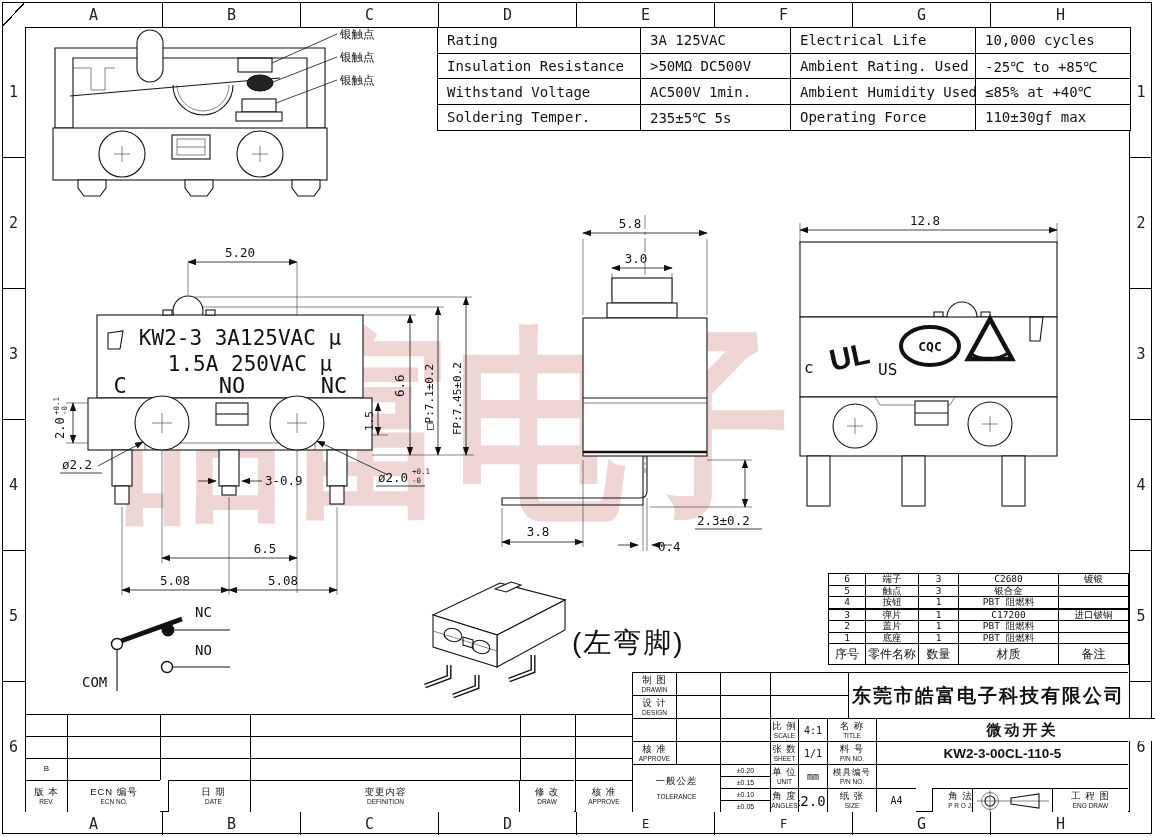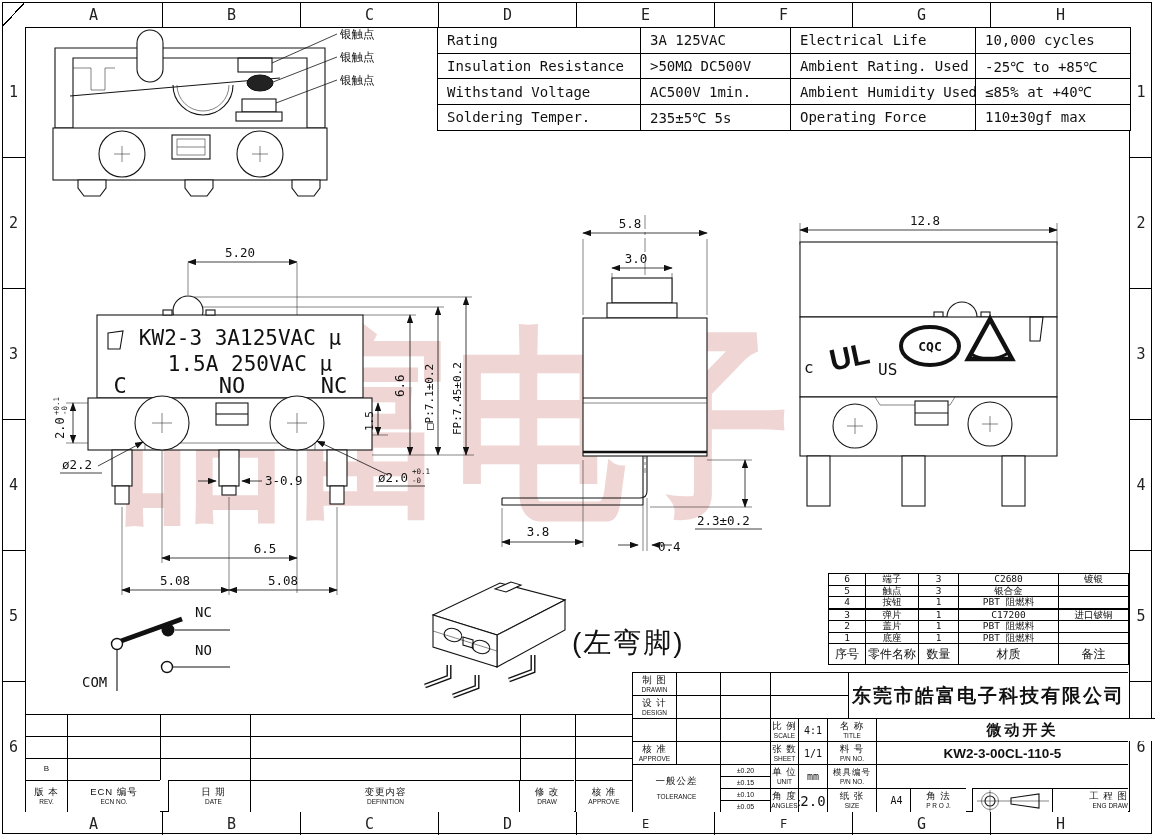--- a/index.html
+++ b/index.html
@@ -528,34 +528,34 @@
     <div class="tc" style="left:166px;top:116px;width:29px;height:24px;">
       <div class="val" style="font-size:14px;">±2.0°</div>
     </div>
     <div class="tc" style="left:195px;top:116px;width:49px;height:24px;">
       <div class="cn">纸 张</div>
         <div class="en">SIZE</div>
     </div>
     <div class="tc" style="left:244px;top:116px;width:40px;height:24px;">
       <div class="val">A4</div>
     </div>
-    <div class="tc" style="left:278px;top:116px;width:56px;height:24px;">
+    <div class="tc" style="left:300px;top:116px;width:56px;height:24px;">
       <div class="cn">角 法</div>
         <div class="en">P R O J.</div>
     </div>
     <div class="tc" style="left:340px;top:116px;width:80px;height:24px;">
       <svg width="76" height="22" viewBox="0 0 76 22" style="position:static;">
         <line class="thin" x1="2" y1="11" x2="74" y2="11"></line>
         <circle class="ln" cx="15" cy="11" r="5"></circle>
         <circle class="thin" cx="15" cy="11" r="8.5"></circle>
         <line class="thin" x1="15" y1="0" x2="15" y2="22"></line>
         <path class="ln" d="M36,8 L36,14 L64,18 L64,4 Z"></path>
       </svg>
     </div>
-    <div class="tc" style="left:420px;top:116px;width:76px;height:24px;align-items:flex-end;">
+    <div class="tc" style="left:420px;top:116px;width:76px;height:24px;">
       <div class="cn">工 程 图</div>
         <div class="en">ENG DRAW</div>
     </div>
   </div>
 
   <div id="revtable">
     <div class="tc" style="left:0;top:0;width:42px;height:22px;"></div>
     <div class="tc" style="left:42px;top:0;width:93px;height:22px;"></div>
     <div class="tc" style="left:135px;top:0;width:90px;height:22px;"></div>
     <div class="tc" style="left:225px;top:0;width:270px;height:22px;"></div>

